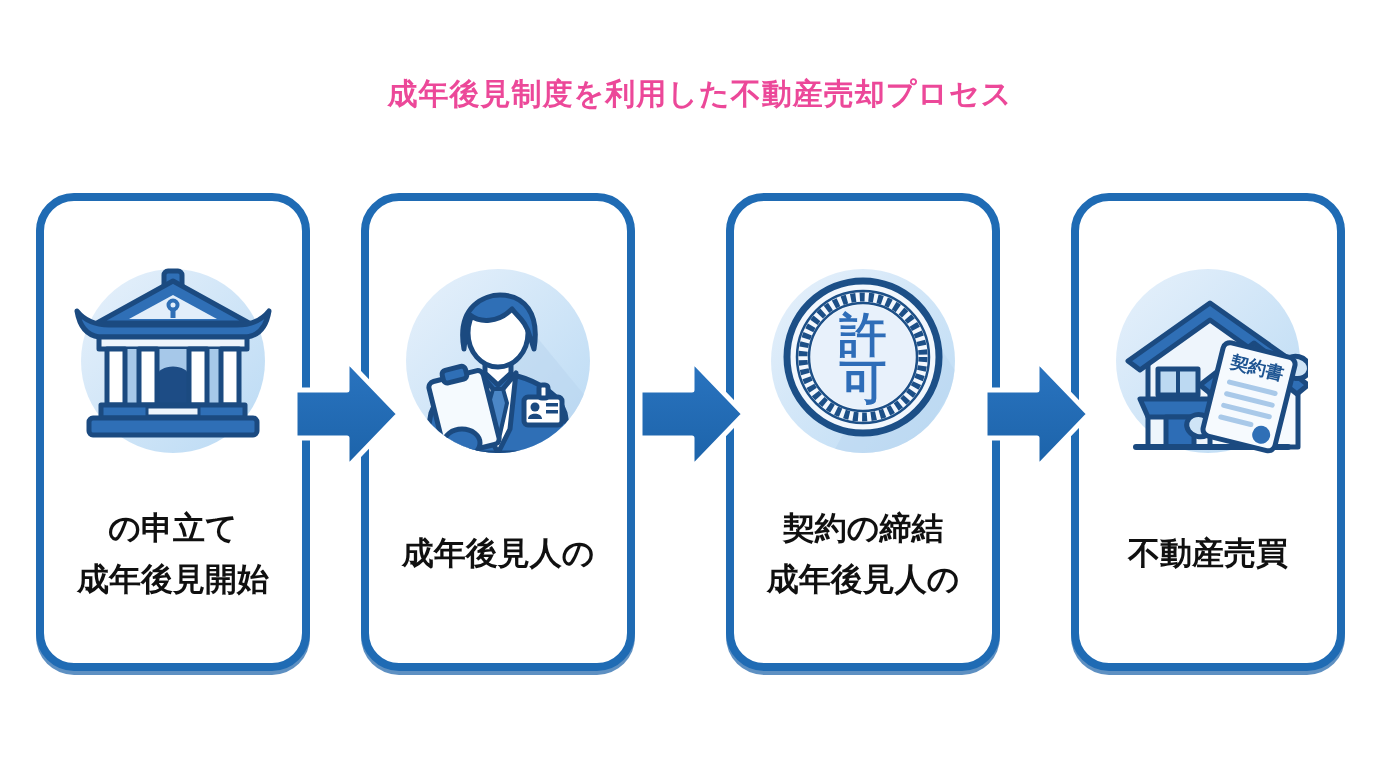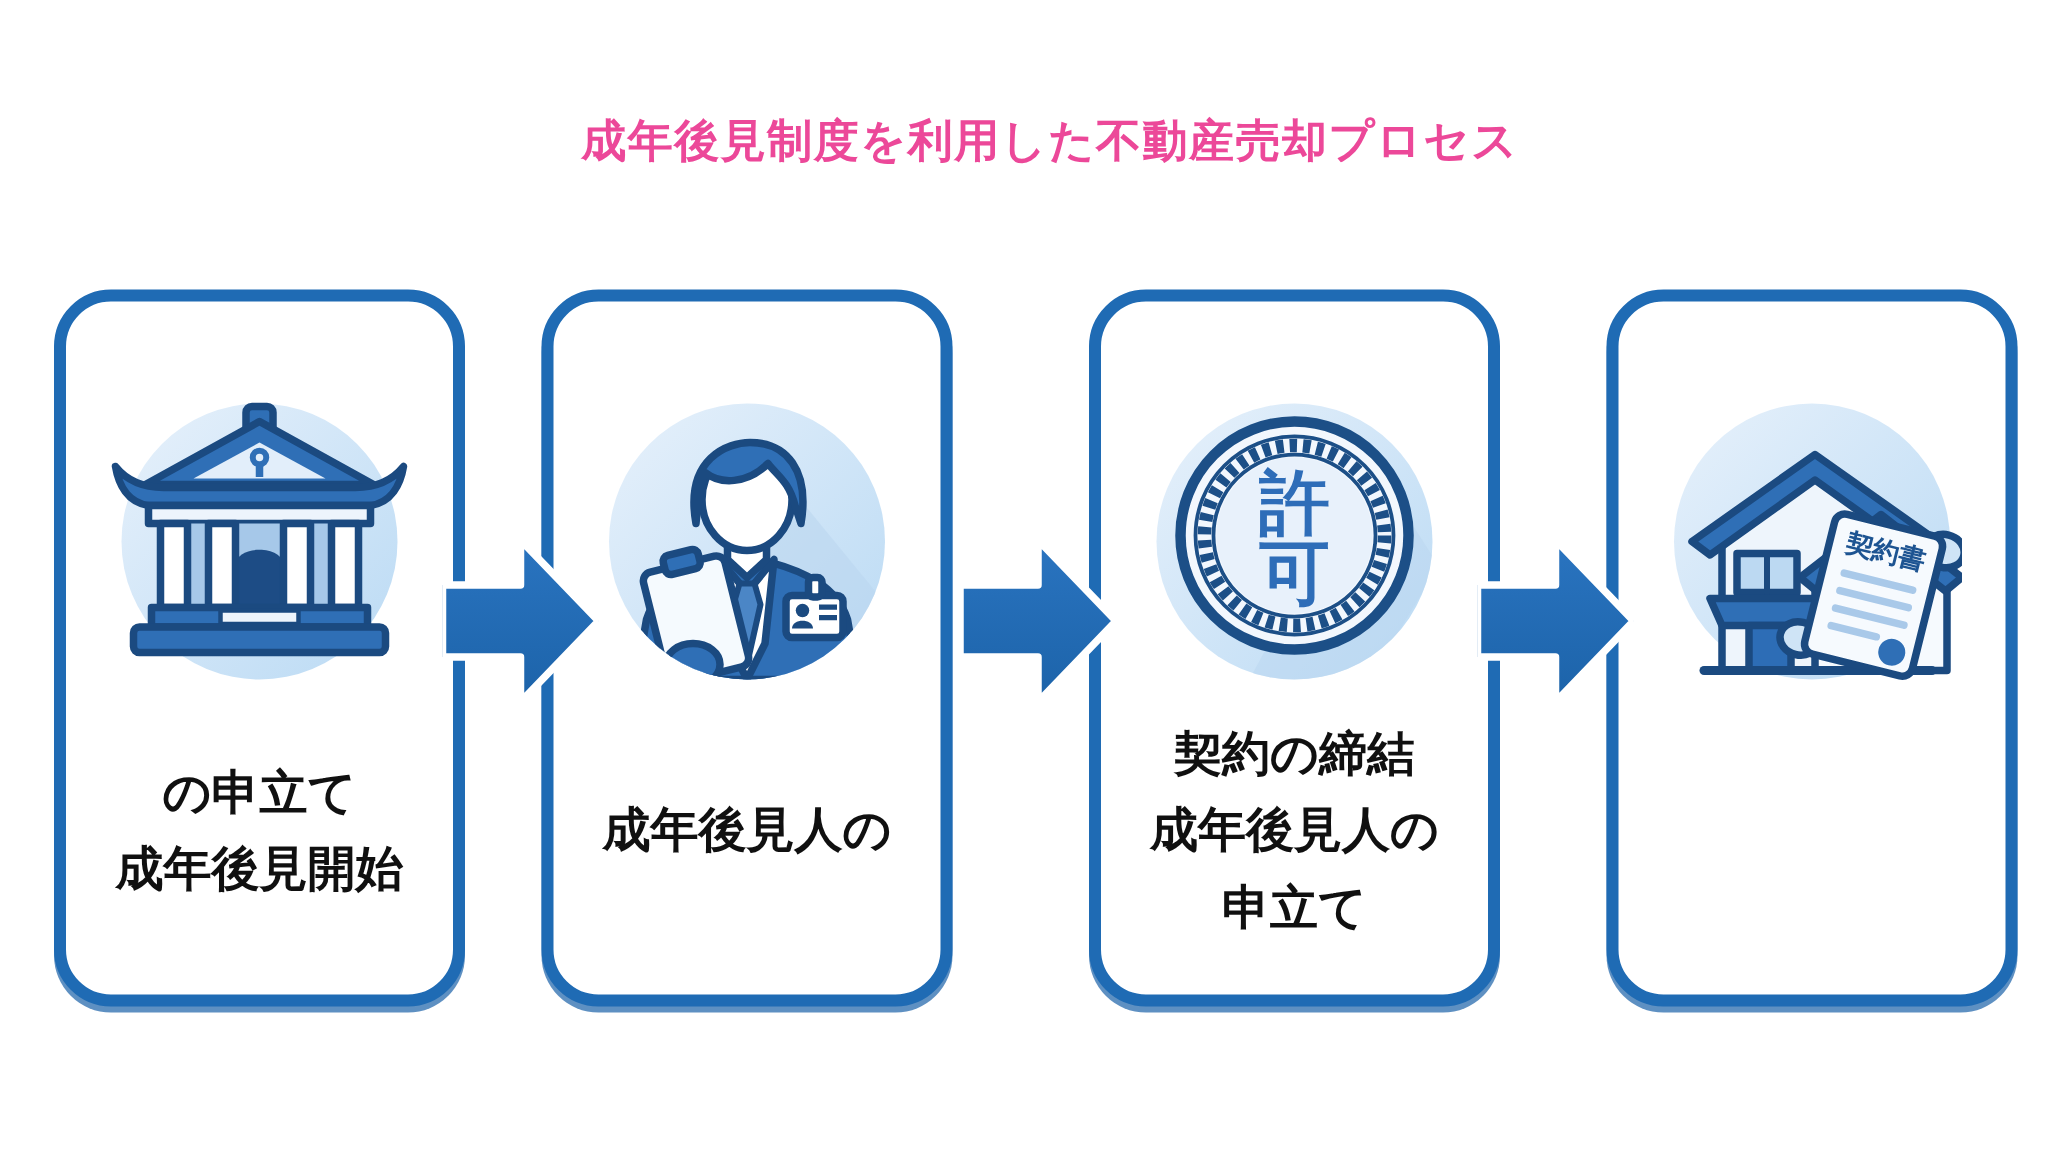--- a/index.html
+++ b/index.html
@@ -156,21 +156,20 @@
         <circle cx="100" cy="100" r="60" fill="none" stroke="#1c4f87" stroke-width="9" stroke-dasharray="5 4"></circle>
         <circle cx="100" cy="100" r="54" fill="none" stroke="#1c4f87" stroke-width="2.5"></circle>
         <circle cx="100" cy="100" r="52" fill="#e8f1fb"></circle>
         <text x="100" y="94" text-anchor="middle" font-size="47" font-weight="800" fill="#2e6db8">許</text>
         <text x="100" y="141" text-anchor="middle" font-size="47" font-weight="800" fill="#2e6db8">可</text>
       </svg>
     </div>
     <div class="caption">
       <span>契約の締結</span>
       <span>成年後見人の</span>
-      <span>申立て</span>
     </div>
   </section>
 
   <div class="arrow a3">
     <svg viewBox="0 0 104 128">
       <polygon points="0,40 52,40 52,10 104,64 52,118 52,88 0,88" fill="url(#ag)" stroke="#ffffff" stroke-width="5" stroke-linejoin="round"></polygon>
     </svg>
   </div>
 
   <section class="step-box box4">
@@ -206,16 +205,17 @@
               <rect x="-26" y="0" width="52" height="5" rx="2.5"></rect>
               <rect x="-26" y="12" width="52" height="5" rx="2.5"></rect>
               <rect x="-26" y="24" width="36" height="5" rx="2.5"></rect>
             </g>
             <circle cx="20" cy="34" r="9" fill="#2f6fb6" stroke="none"></circle>
           </g>
         </g>
       </svg>
     </div>
     <div class="caption">
+      <span>不動産売買</span>
     </div>
   </section>
 
 </div>
 
 </body></html>

